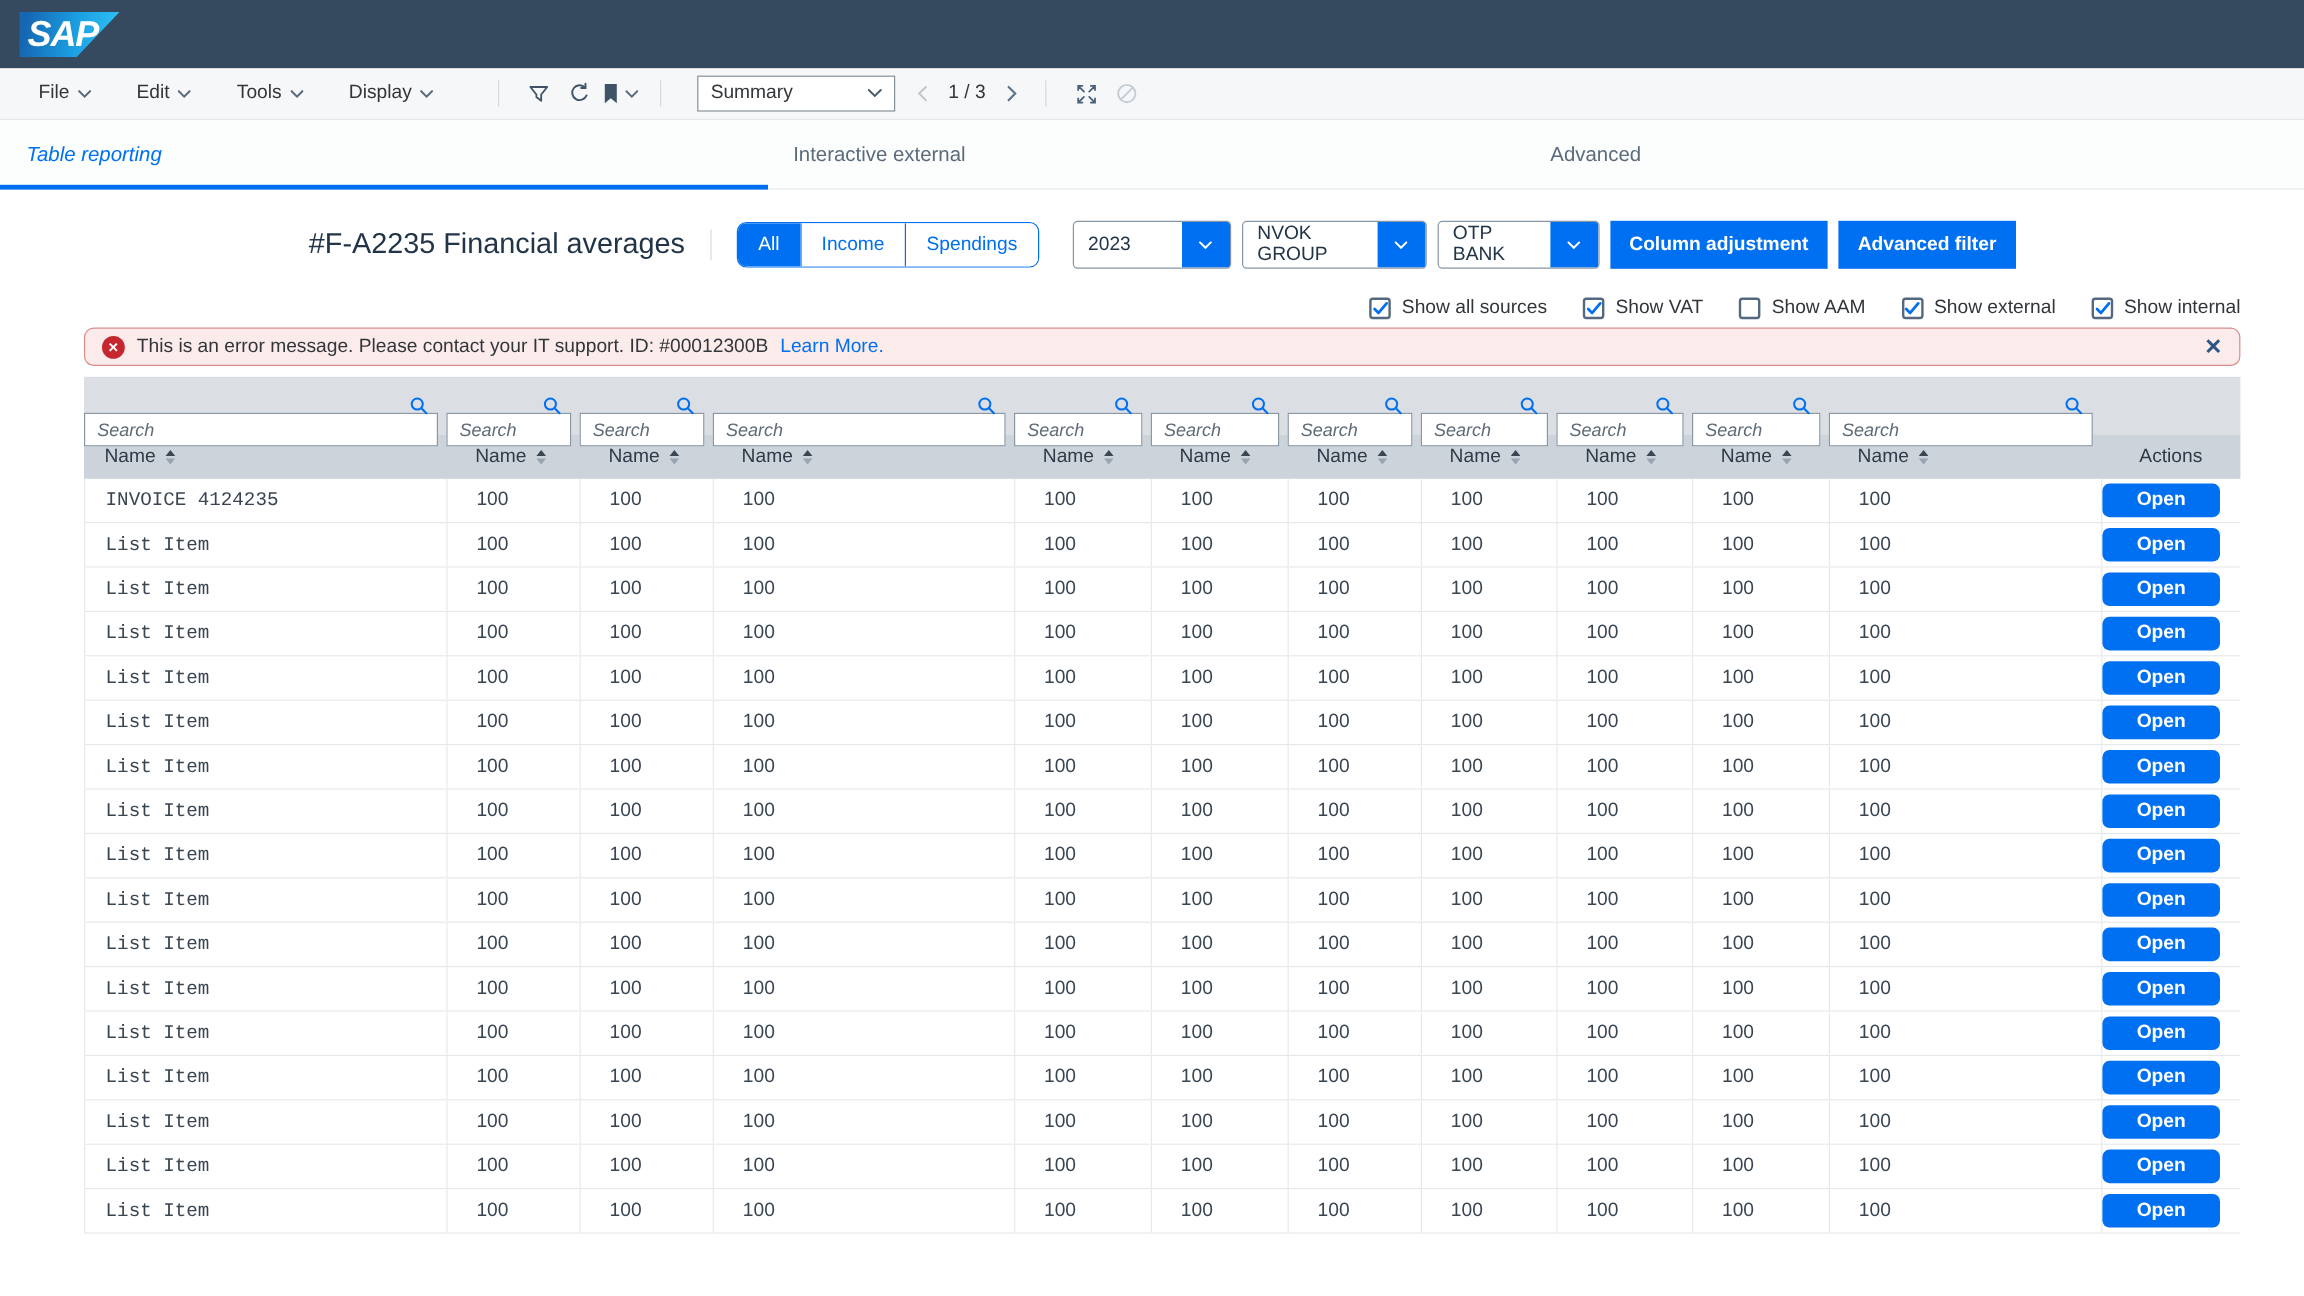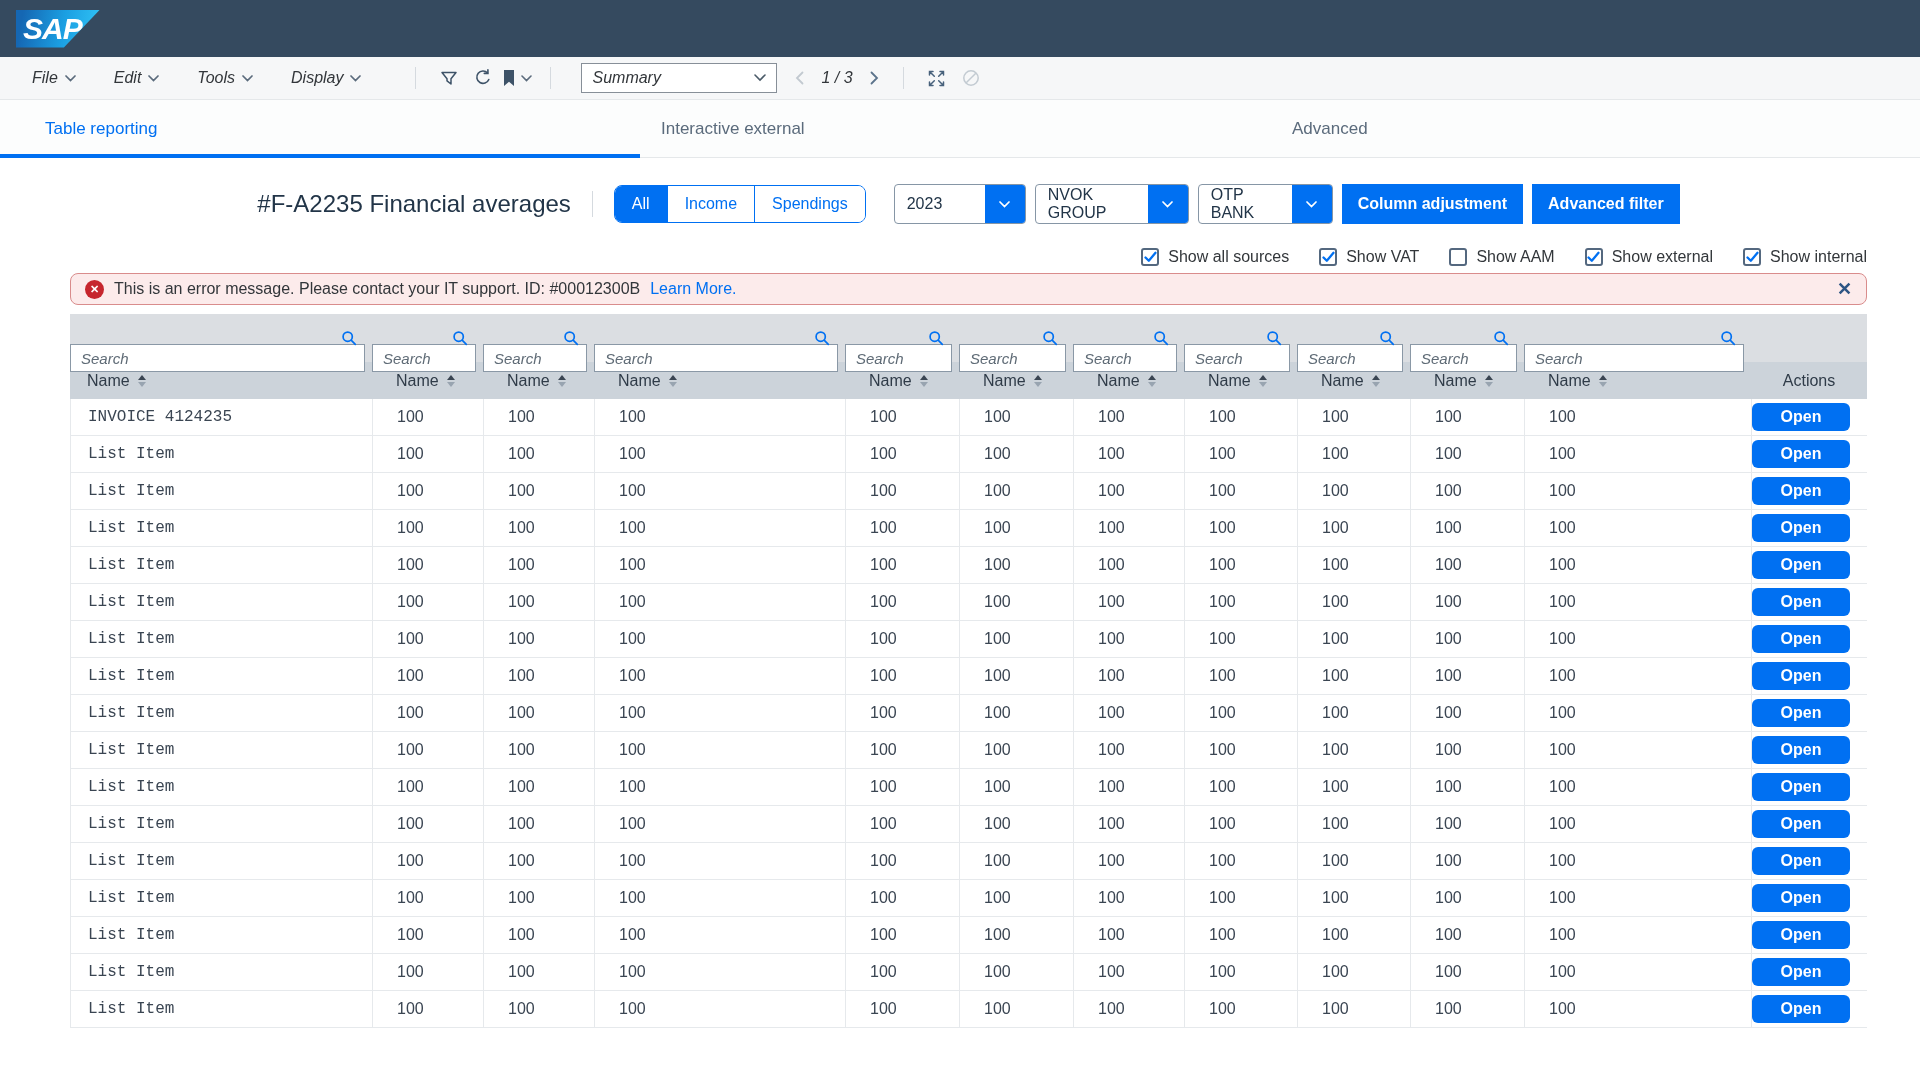--- a/index.html
+++ b/index.html
@@ -11,36 +11,36 @@
   html,body{width:1920px;height:1080px;overflow:hidden;background:#fff;
     font-family:"Liberation Sans", sans-serif;color:#32363a;}
   
   .shell{height:57px;background:#354a5f;display:flex;align-items:center;padding-left:16px;}
   .sap-logo{width:84px;height:38px;clip-path:polygon(0 0,100% 0,57% 100%,0 100%);
     background:linear-gradient(100deg,#1567b3 8%,#1b9fe2 55%,#2fc1f4 95%);
     color:#fff;font-weight:700;font-style:italic;font-size:30px;line-height:38px;
     padding-left:7px;letter-spacing:-1px;}
   
   .menubar{height:43px;background:#f6f7f8;border-bottom:1px solid #e5e8ea;
-    display:flex;align-items:center;padding-left:32px;font-size:16px;font-style:italic;}
+    display:flex;align-items:center;padding-left:32px;font-size:16px;}
   .menu-item{display:flex;align-items:center;gap:7px;margin-right:38px;cursor:pointer;}
   .vbar{width:1px;height:22px;background:#d5dadf;margin:0 16px;}
   .icon-btn{background:none;border:none;width:34px;height:30px;display:flex;
     align-items:center;justify-content:center;cursor:pointer;gap:5px;}
-  .mb-select{width:196px;height:30px;background:#fff;border:1px solid #878f98;
+  .mb-select{width:165px;height:30px;background:#fff;border:1px solid #878f98;
     display:flex;align-items:center;justify-content:space-between;padding:0 10px;
     margin:0 10px 0 14px;font-size:16px;cursor:pointer;}
   .pg{font-size:16px;margin:0 10px;}
   .pg-btn{background:none;border:none;width:24px;height:26px;display:flex;
     align-items:center;justify-content:center;cursor:pointer;}
   
   .tabrow{height:58px;display:flex;background:#fcfdfd;border-bottom:1px solid #e5e8ea;}
   .tab{width:33.3333%;display:flex;align-items:center;font-size:17px;color:#5b6b7c;
     position:relative;cursor:pointer;}
-  .tab:nth-child(1){padding-left:45px;}
+  .tab:nth-child(1){padding-left:22px;font-style:italic;}
   .tab:nth-child(2){padding-left:21px;}
   .tab:nth-child(3){padding-left:12px;}
   .tab.active{color:var(--accent);}
   .tab.active::after{content:"";position:absolute;left:0;right:0;bottom:-1px;height:4px;
     background:var(--accent);}
   
   .main{margin-left:70px;width:1797px;}
   .title-row{margin-top:26px;height:40px;display:flex;align-items:center;
     justify-content:center;gap:28px;}
   .tr-left{display:flex;align-items:center;}

